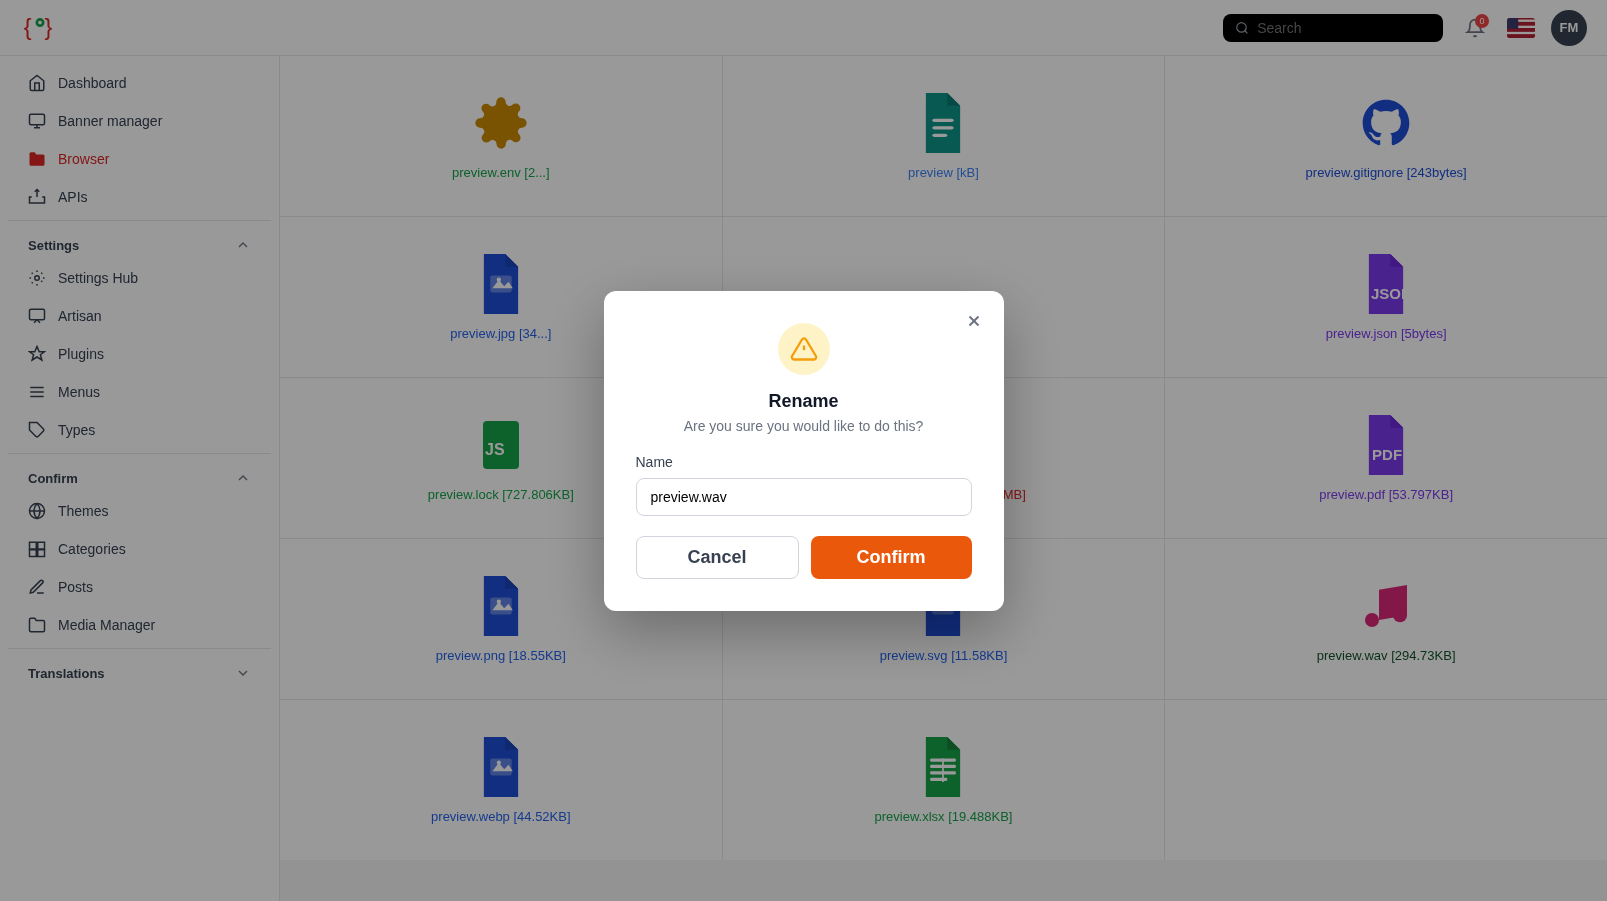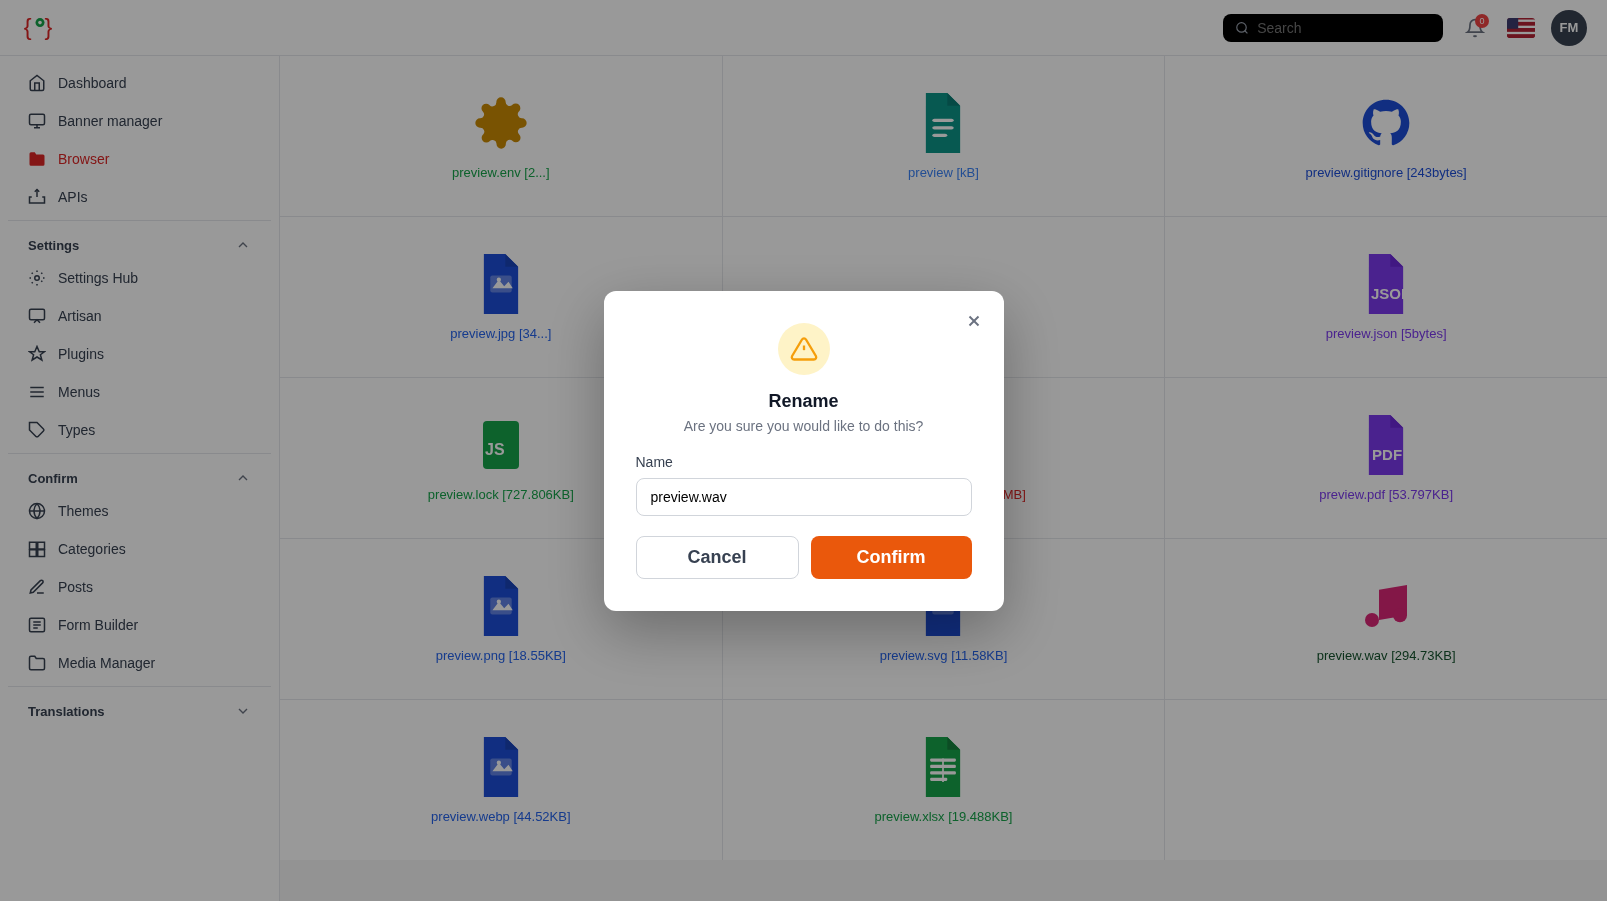--- a/index.html
+++ b/index.html
@@ -314,31 +314,20 @@
             <svg width="18" height="18" fill="none" stroke="currentColor" stroke-width="2" viewBox="0 0 24 24">
                 <path d="M12 20h9"></path>
                 <path d="M16.5 3.5a2.121 2.121 0 0 1 3 3L7 19l-4 1 1-4L16.5 3.5z"></path>
               </svg>
           </span>
           <span>Posts</span>
         </div>
         <div class="nav-item">
           <span class="icon">
             <svg width="18" height="18" fill="none" stroke="currentColor" stroke-width="2" viewBox="0 0 24 24">
-                <rect x="2" y="3" width="20" height="18" rx="2"></rect>
-                <line x1="7" y1="8" x2="17" y2="8"></line>
-                <line x1="7" y1="12" x2="17" y2="12"></line>
-                <line x1="7" y1="16" x2="13" y2="16"></line>
-              </svg>
-          </span>
-          <span>Form Builder</span>
-        </div>
-        <div class="nav-item">
-          <span class="icon">
-            <svg width="18" height="18" fill="none" stroke="currentColor" stroke-width="2" viewBox="0 0 24 24">
                 <path d="M22 19a2 2 0 0 1-2 2H4a2 2 0 0 1-2-2V5a2 2 0 0 1 2-2h5l2 3h9a2 2 0 0 1 2 2z"></path>
               </svg>
           </span>
           <span>Media Manager</span>
         </div>
       </div>
 
       <div class="sidebar-divider"></div>
 
       <div class="section-header">

